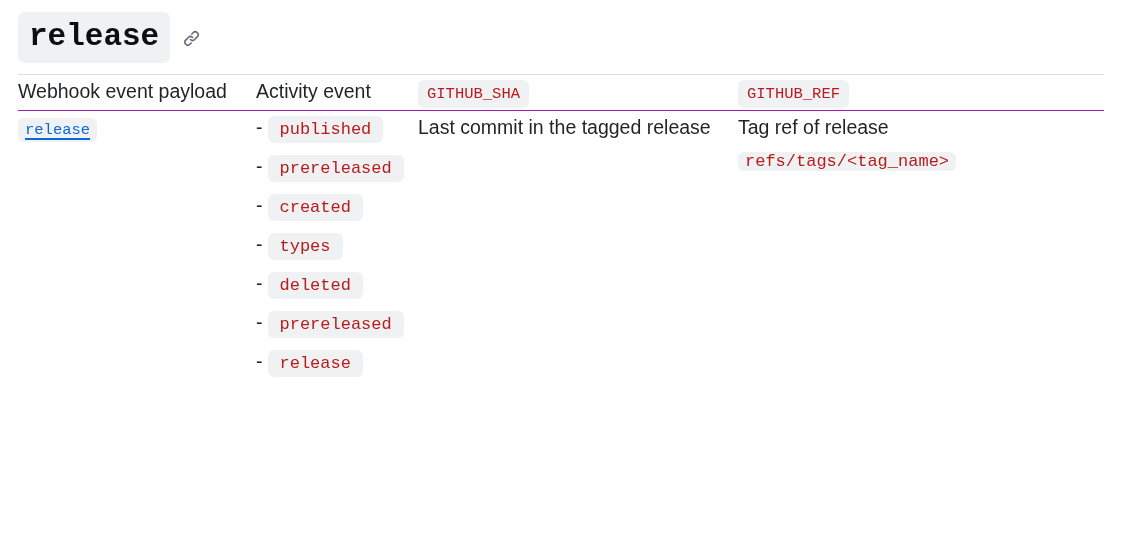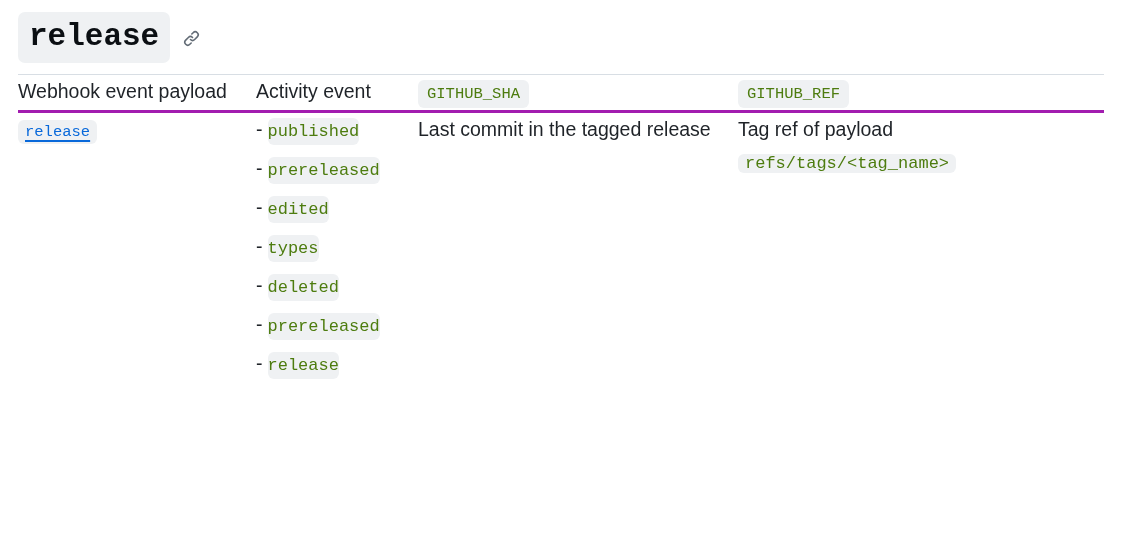--- a/index.html
+++ b/index.html
@@ -81,38 +81,38 @@
   col.c4 { width: 366px; }
 
   thead th {
     padding-top: 24px;
     padding-bottom: 26px;
     padding-right: 16px;
     font-size: 19.5px;
     line-height: 32px;
     color: #1f2328;
   }
-  thead tr { border-bottom: 3px solid #a21caf; }
+  thead tr { border-bottom: 1px solid #a21caf; }
 
   tbody td {
     padding-top: 20px;
     padding-right: 16px;
     font-size: 19.5px;
     line-height: 32px;
     color: #1f2328;
   }
 
   
   code.chip {
     font-family: "Liberation Mono", monospace;
     font-size: 15.5px;
     background: #eff1f3;
     border-radius: 6px;
     padding: 3px 7px;
-    color: #4d7c0f;
+    color: #b91c1c;
     white-space: normal;
     box-decoration-break: clone;
     -webkit-box-decoration-break: clone;
   }
   code.chip.header-chip {
     font-size: 15.5px;
     padding: 5px 9px;
   }
   code.chip.inline-wrap {
     font-size: 17px;
@@ -141,21 +141,21 @@
     font-size: 19.5px;
     line-height: 33px;
     color: #1f2328;
   }
   ul.activity li .dash {
     color: #1f2328;
     margin-right: 5px;
   }
   ul.activity li code.chip {
     font-size: 17px;
-    padding: 4px 0;
+    padding: 4px 12px;
   }
 
   .cell-text { display: inline; }
 </style>
 </head>
 <body>
 
 <div class="page">
 
   <div class="heading-row">
@@ -203,21 +203,21 @@
 
         <td>
           <ul class="activity">
             <li>
               <span class="dash">-</span><code class="chip">published</code>
             </li>
             <li>
               <span class="dash">-</span><code class="chip">prereleased</code>
             </li>
             <li>
-              <span class="dash">-</span><code class="chip">edited</code>
+              <span class="dash">-</span><code class="chip">created</code>
             </li>
             <li>
               <span class="dash">-</span><code class="chip">types</code>
             </li>
             <li>
               <span class="dash">-</span><code class="chip">deleted</code>
             </li>
             <li>
               <span class="dash">-</span><code class="chip">prereleased</code>
             </li>
@@ -225,21 +225,21 @@
               <span class="dash">-</span><code class="chip">release</code>
             </li>
           </ul>
         </td>
 
         <td>
           <span class="cell-text">Last commit in the tagged release</span>
         </td>
 
         <td>
-          <span class="cell-text">Tag ref of payload</span>
+          <span class="cell-text">Tag ref of release</span>
           <code class="chip inline-wrap">refs/tags/&lt;tag_name&gt;</code>
         </td>
 
       </tr>
     </tbody>
   </table>
 
 </div>
 
 </body></html>

